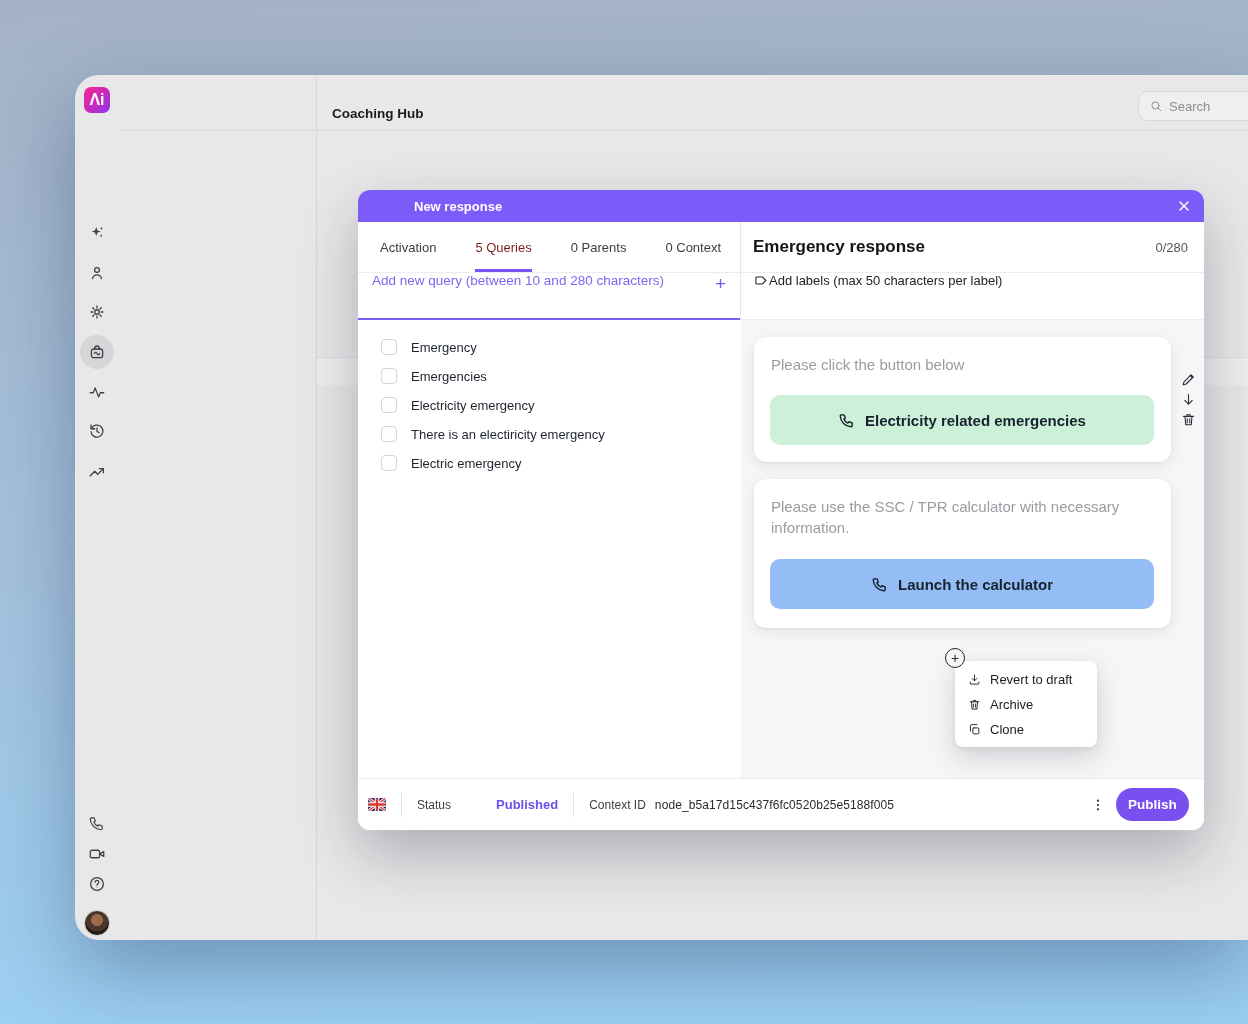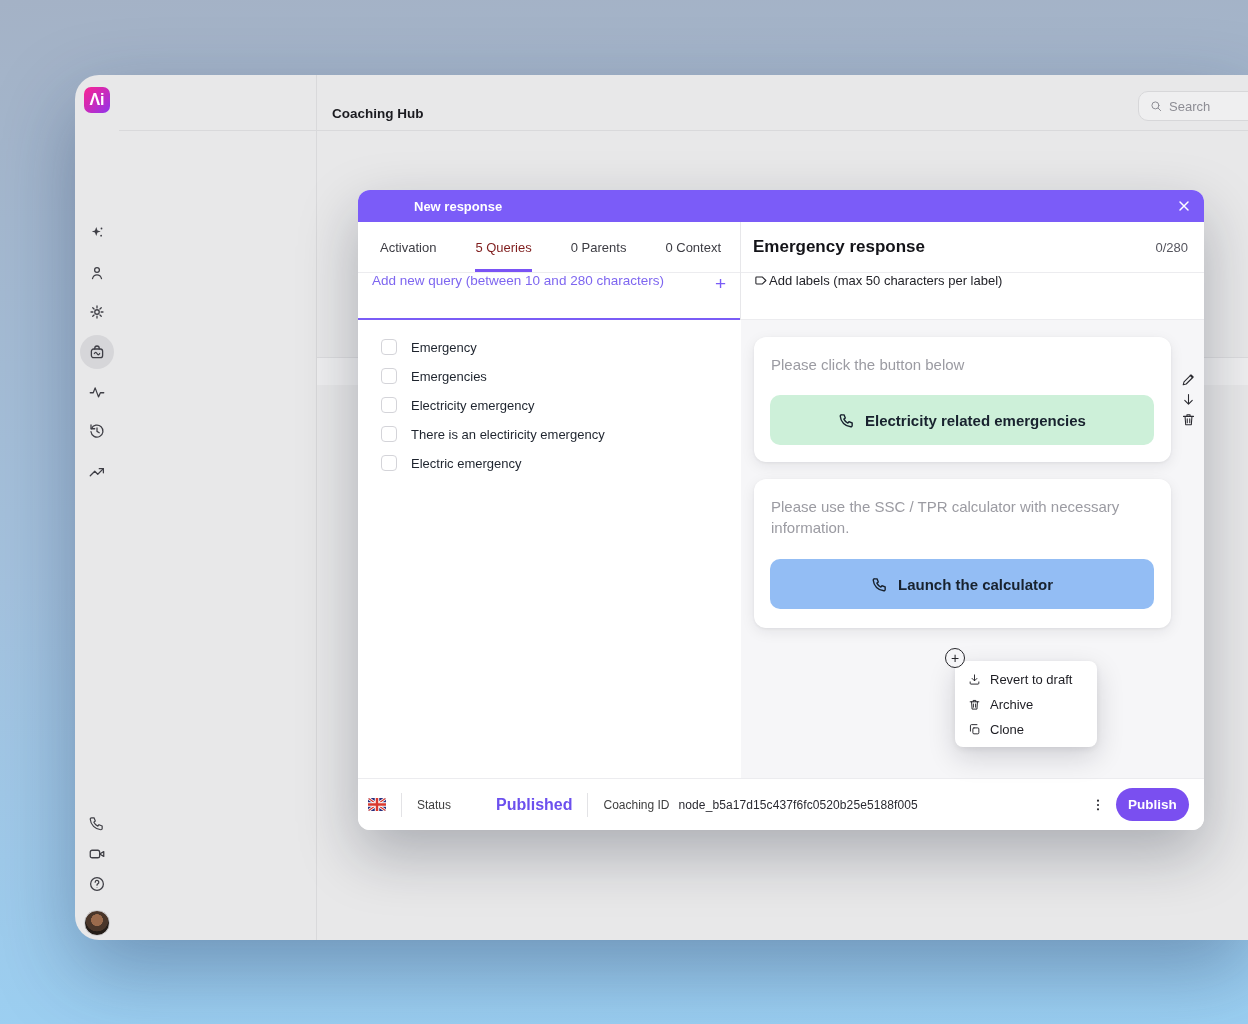--- a/index.html
+++ b/index.html
@@ -127,21 +127,21 @@
   .menu-item { display:flex; align-items:center; gap:9px; height:25px; padding:0 13px; font-size:13px; color:#1d1d23; cursor:pointer; }
   .menu-item .mi { width:13px; height:13px; }
 
   .m-foot {
     position:absolute; left:0; right:0; bottom:0; height:52px; border-top:1px solid #ececef;
     border-radius:0 0 12px 12px; background:#fff; display:flex; align-items:center; padding:0 15px 0 10px;
   }
   .flag { width:18px; height:13px; border-radius:2px; overflow:hidden; }
   .fdiv { width:1px; height:24px; background:#e3e3e6; margin:0 15px; }
   .f-label { font-size:12px; color:#404040; }
-  .f-status { font-size:16px; font-weight:700; color:#6c50ee; margin-left:9px;padding-left:36px; }
+  .f-status { font-size:13px; font-weight:700; color:#6c50ee; margin-left:9px;padding-left:36px; }
   .f-id { font-size:12px; color:#2a2a31; margin-left:9px; letter-spacing:.1px; }
   .kebab { margin-left:auto; width:16px; height:16px; cursor:pointer; }
   .publish {
     margin-left:10px; width:73px; height:33px; border-radius:17px; background:#7a4ff0; border:none;
     color:#fff; font-size:13.5px; font-weight:600; font-family:inherit; cursor:pointer;
   }
 </style>
 </head>
 <body>
 
@@ -369,21 +369,21 @@
         <path d="M0 0l36 26M36 0L0 26" stroke="#fff" stroke-width="6"></path>
         <path d="M0 0l36 26M36 0L0 26" stroke="#d9382e" stroke-width="2.5"></path>
         <path d="M18 0v26M0 13h36" stroke="#fff" stroke-width="9"></path>
         <path d="M18 0v26M0 13h36" stroke="#d9382e" stroke-width="5"></path>
       </svg>
     </span>
     <span class="fdiv"></span>
     <span class="f-label">Status</span>
     <span class="f-status">Published</span>
     <span class="fdiv"></span>
-    <span class="f-label">Coaching ID</span>
+    <span class="f-label">Context ID</span>
     <span class="f-id">node_b5a17d15c437f6fc0520b25e5188f005</span>
     <span class="kebab">
       <svg viewBox="0 0 24 24" width="16" height="16">
           <g fill="#2a2a30">
             <circle cx="12" cy="5.5" r="1.6"></circle>
             <circle cx="12" cy="12" r="1.6"></circle>
             <circle cx="12" cy="18.5" r="1.6"></circle>
           </g>
         </svg>
     </span>

